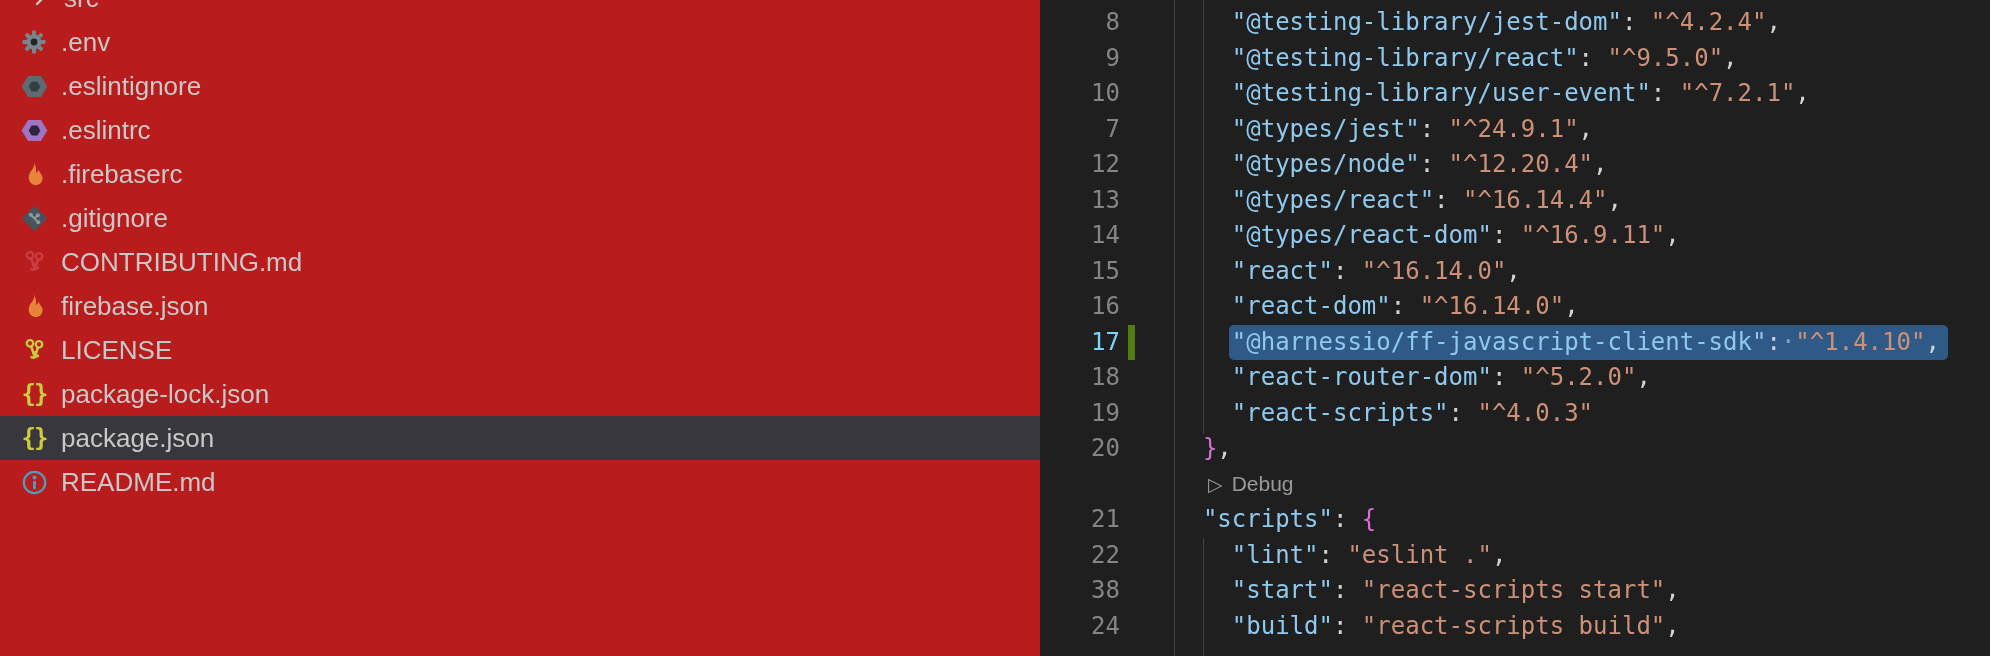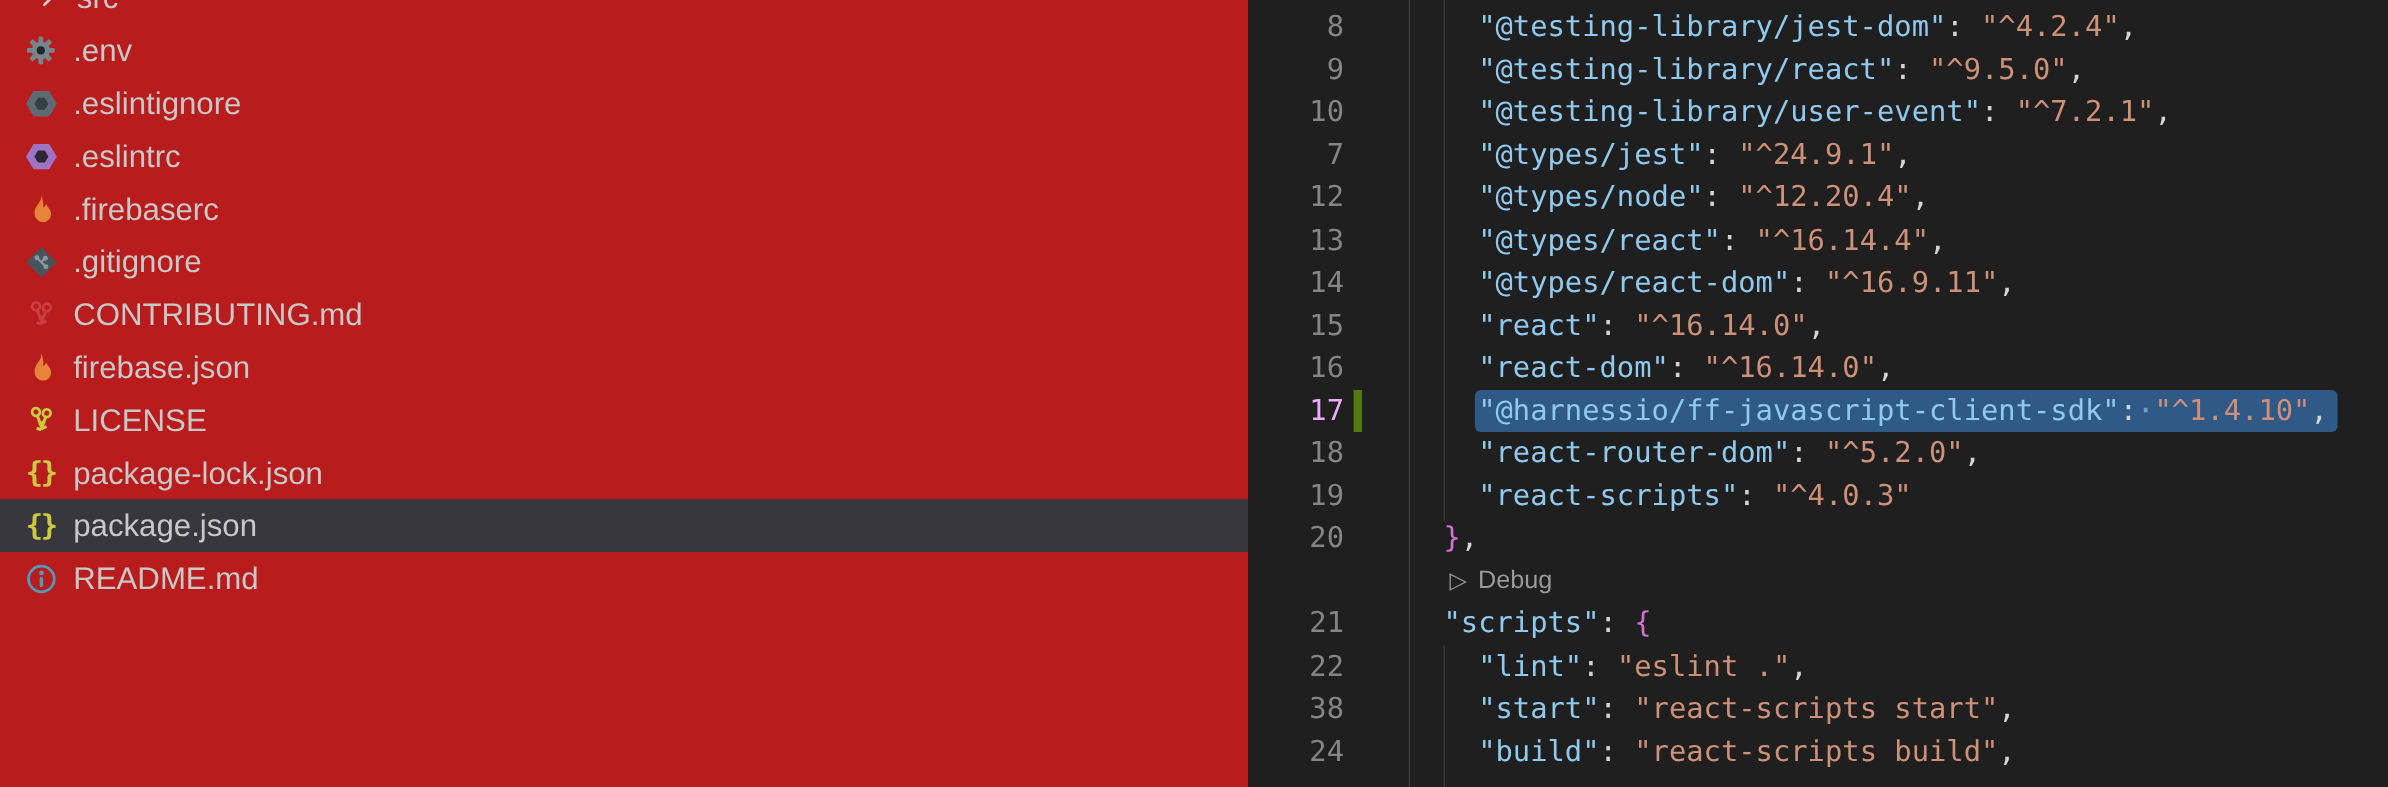--- a/index.html
+++ b/index.html
@@ -19,21 +19,21 @@
   .braces-glyph{font-family:"DejaVu Sans Mono",monospace;font-weight:bold;font-size:24px;
                 color:#cbcb41;letter-spacing:-2px;line-height:1;}
 
   
   .editor{position:absolute;left:1040px;top:0;width:950px;height:656px;background:#1f1f20;overflow:hidden;}
   .guide{position:absolute;width:1px;background:#404040;}
   .erows{position:absolute;left:0;top:5px;right:0;}
   .eline{position:relative;height:35.5px;}
   .num{position:absolute;left:0;top:0;width:80px;text-align:right;color:#858585;
        font:400 24px/35.5px "DejaVu Sans Mono",monospace;cursor:pointer;}
-  .num.active{color:#f0abfc;}
+  .num.active{color:#7dd3fc;}
   .modbar{position:absolute;left:88px;top:0;width:7px;height:100%;background:#507c10;}
   .selbg{position:absolute;top:0;height:35.5px;background:#2f5a87;border-radius:5px;}
   pre.code{position:absolute;left:134px;top:0;margin:0;white-space:pre;
            font:400 24px/35.5px "DejaVu Sans Mono",monospace;color:#d4d4d4;}
   .k{color:#90c9ee;} .v{color:#ce9178;} .p{color:#d4d4d4;} .b{color:#d670d6;}
   .dot{color:rgba(255,255,255,.42);}
   .codelens{position:absolute;left:168px;top:0;height:35.5px;display:flex;align-items:center;
             gap:9px;color:#9a9a9a;font-size:21px;cursor:pointer;}
   .codelens .tri{font-size:19px;line-height:1;}
 </style>

